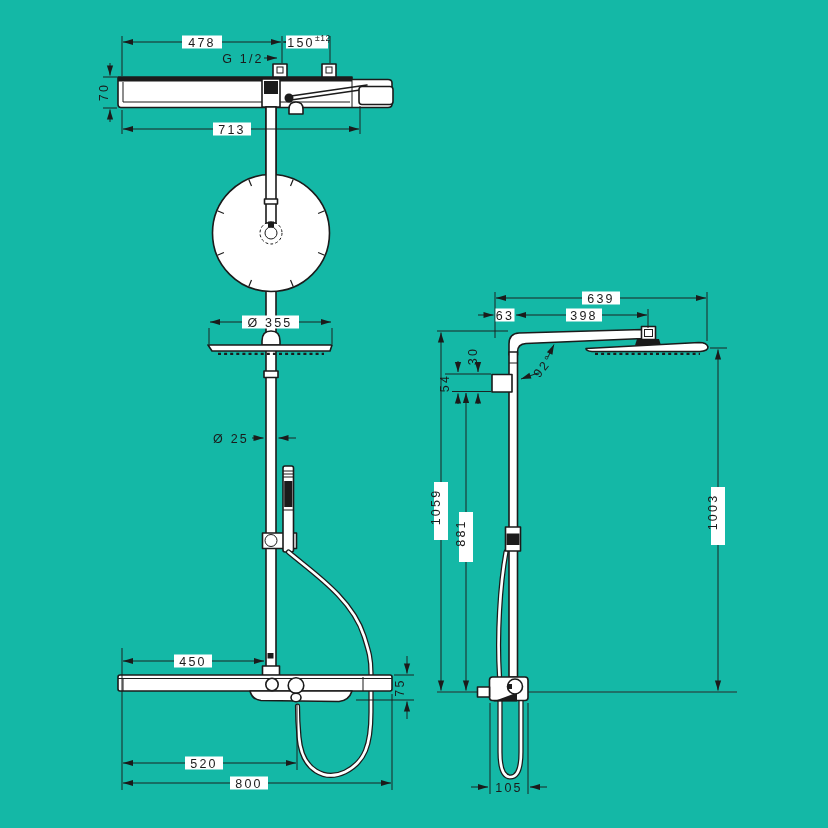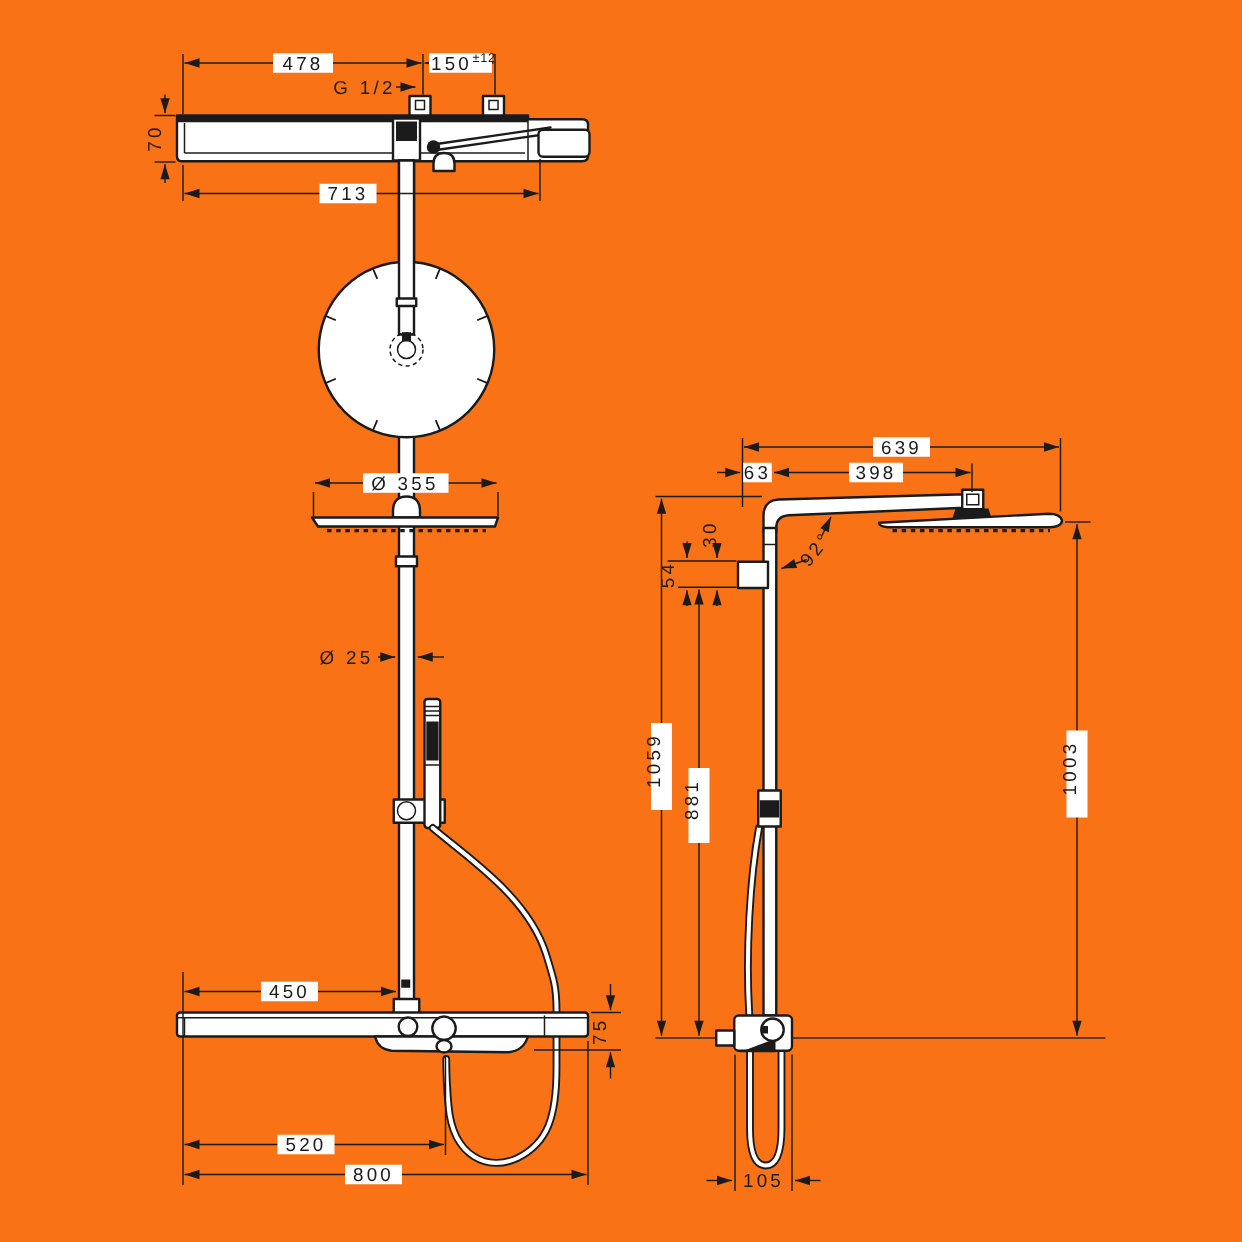--- a/index.html
+++ b/index.html
@@ -1,16 +1,16 @@
 <!DOCTYPE html>
 <html><head>
 <meta charset="utf-8">
 <style>
   html,body{margin:0;padding:0;background:#fff;}
-  .stage{position:relative;width:828px;height:828px;background:#f97316;overflow:hidden;}
+  .stage{position:relative;width:828px;height:828px;background:#14b8a6;overflow:hidden;}
   svg{display:block;}
   text{font-family:"Liberation Sans","DejaVu Sans",sans-serif;
        font-size:12.5px;letter-spacing:2.2px;fill:#1b1b1b;}
   text.sup{font-size:8.5px;letter-spacing:.5px;}
   .obj{stroke:#1b1b1b;fill:none;stroke-width:1.6;stroke-linejoin:round;stroke-linecap:round;}
   .objw{stroke:#1b1b1b;fill:#fff;stroke-width:1.6;stroke-linejoin:round;}
   .thin{stroke:#1b1b1b;fill:none;stroke-width:1;}
   .dim{stroke:#1b1b1b;fill:none;stroke-width:0.95;}
   .blk{fill:#1b1b1b;stroke:none;}
   .hose{stroke:#1b1b1b;fill:none;stroke-width:5.2;stroke-linecap:round;}

